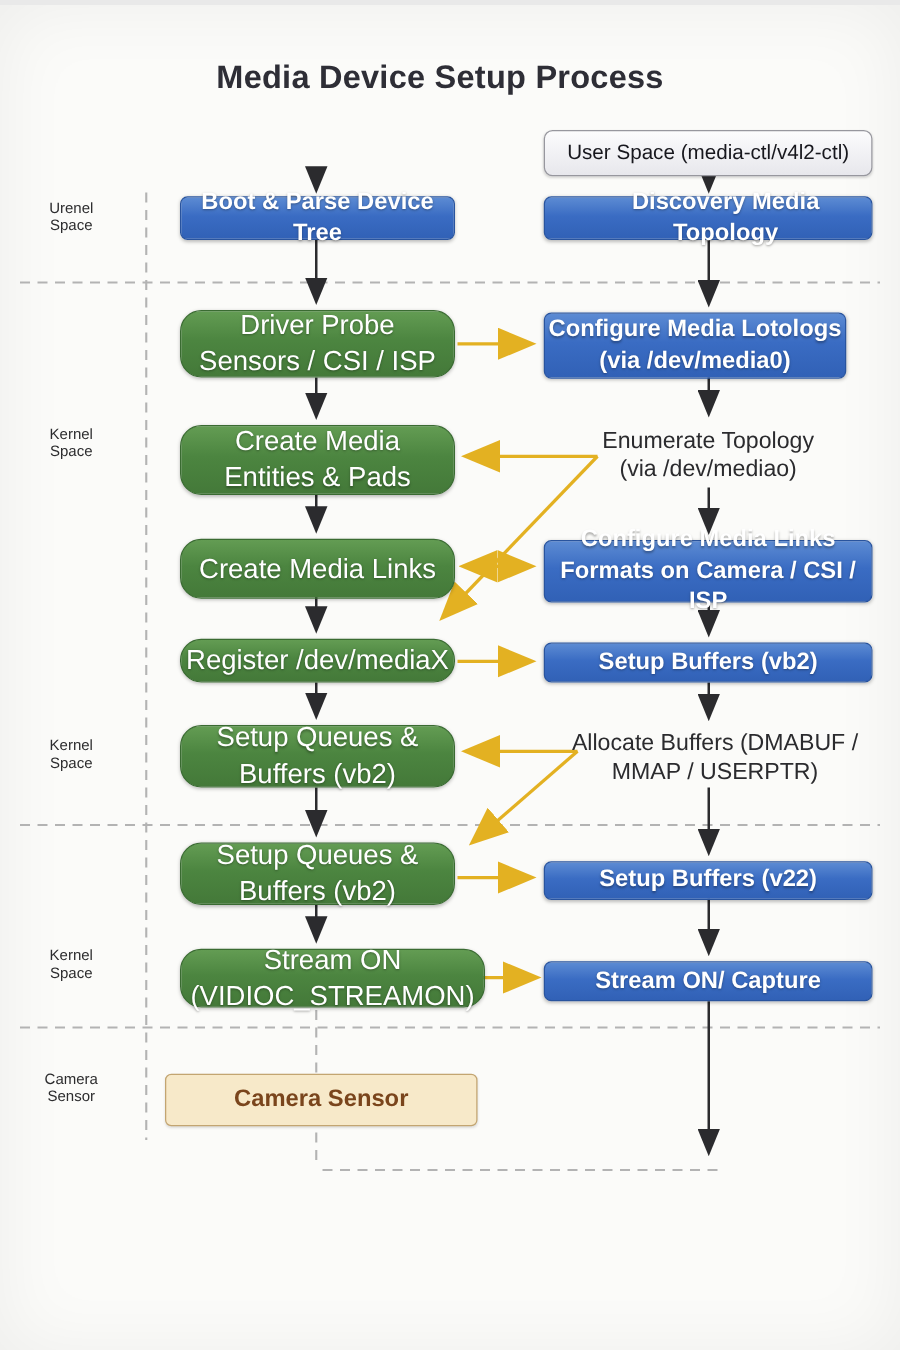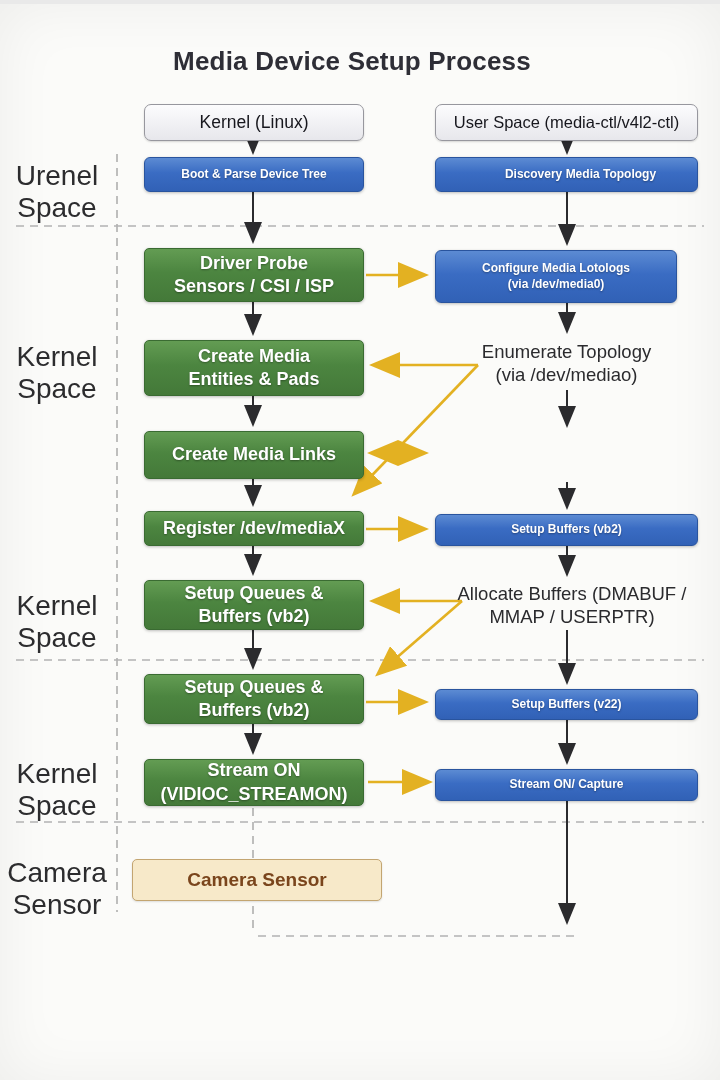--- a/index.html
+++ b/index.html
@@ -14,21 +14,21 @@
   }
   .title{
     position:absolute;left:0;top:42px;width:704px;
     text-align:center;
     font-size:26px;font-weight:bold;color:#2e2e36;
     letter-spacing:0.2px;
   }
   .lane-label{
     position:absolute;width:114px;left:0;
     text-align:center;
-    font-size:28px;color:#2c2c2e;
+    font-size:12px;color:#2c2c2e;
     line-height:1.15;
     white-space:pre-line;
   }
   .node{
     position:absolute;
     display:flex;align-items:center;justify-content:center;
     text-align:center;
     white-space:pre-line;
     box-sizing:border-box;
     line-height:1.3;
@@ -41,31 +41,31 @@
     color:#17171d;
     font-size:17.5px;
     box-shadow:0 1px 2px rgba(0,0,0,0.15);
   }
   .blue{
     background:linear-gradient(#5c8bd3,#3a6cc3 45%,#3161b6);
     border:1px solid #29549e;
     border-radius:6px;
     color:#ffffff;
     font-weight:bold;
-    font-size:12px;
+    font-size:19px;
     text-shadow:0 1px 2px rgba(0,0,0,0.35);
     box-shadow:0 1px 3px rgba(0,0,0,0.25);
   }
   .green{
     background:linear-gradient(#639c53,#4c8540 45%,#447939);
     border:1px solid #3a6b32;
-    border-radius:5px;
+    border-radius:17px;
     color:#ffffff;
-    font-weight:bold;
-    font-size:18px;
+    font-weight:normal;
+    font-size:22px;
     text-shadow:0 1px 2px rgba(0,0,0,0.35);
     box-shadow:0 1px 3px rgba(0,0,0,0.25);
   }
   .tan{
     background:#f7e9c9;
     border:1px solid #c3a571;
     border-radius:5px;
     color:#7a451c;
     font-weight:bold;
     font-size:19px;
@@ -151,42 +151,43 @@
 Space</div>
   <div class="lane-label" style="top:337px;">Kernel
 Space</div>
   <div class="lane-label" style="top:586px;">Kernel
 Space</div>
   <div class="lane-label" style="top:754px;">Kernel
 Space</div>
   <div class="lane-label" style="top:853px;">Camera
 Sensor</div>
 
-  <div class="node hdr" style="left:144px;top:100px;width:220px;height:37px;">Kernel (Linux)</div>
   <div class="node hdr" style="left:435px;top:100px;width:263px;height:37px;font-size:16.5px;">User Space (media-ctl/v4l2-ctl)</div>
 
   <div class="node blue" style="left:144px;top:153px;width:220px;height:35px;">Boot &amp; Parse Device Tree</div>
   <div class="node green" style="left:144px;top:244px;width:220px;height:54px;">Driver Probe
 Sensors / CSI / ISP</div>
   <div class="node green" style="left:144px;top:336px;width:220px;height:56px;">Create Media
 Entities &amp; Pads</div>
   <div class="node green" style="left:144px;top:427px;width:220px;height:48px;">Create Media Links</div>
   <div class="node green" style="left:144px;top:507px;width:220px;height:35px;">Register /dev/mediaX</div>
   <div class="node green" style="left:144px;top:576px;width:220px;height:50px;">Setup Queues &amp;
 Buffers (vb2)</div>
   <div class="node green" style="left:144px;top:670px;width:220px;height:50px;">Setup Queues &amp;
 Buffers (vb2)</div>
-  <div class="node green" style="left:144px;top:755px;width:220px;height:47px;">Stream ON
+  <div class="node green" style="left:144px;top:755px;width:244px;height:47px;">Stream ON
 (VIDIOC_STREAMON)</div>
   <div class="node tan" style="left:132px;top:855px;width:250px;height:42px;">Camera Sensor</div>
 
   <div class="node blue" style="left:435px;top:153px;width:263px;height:35px;padding-left:28px;">Discovery Media Topology</div>
   <div class="node blue" style="left:435px;top:246px;width:242px;height:53px;">Configure Media Lotologs
 (via /dev/media0)</div>
   <div class="freetext" style="left:430px;top:336px;width:273px;">Enumerate Topology
 (via /dev/mediao)</div>
+  <div class="node blue" style="left:435px;top:428px;width:263px;height:50px;">Configure Media Links
+Formats on Camera / CSI / ISP</div>
   <div class="node blue" style="left:435px;top:510px;width:263px;height:32px;">Setup Buffers (vb2)</div>
   <div class="freetext" style="left:432px;top:578px;width:280px;">Allocate Buffers (DMABUF /
 MMAP / USERPTR)</div>
   <div class="node blue" style="left:435px;top:685px;width:263px;height:31px;">Setup Buffers (v22)</div>
   <div class="node blue" style="left:435px;top:765px;width:263px;height:32px;">Stream ON/ Capture</div>
 
 </div>
 
 </body></html>

